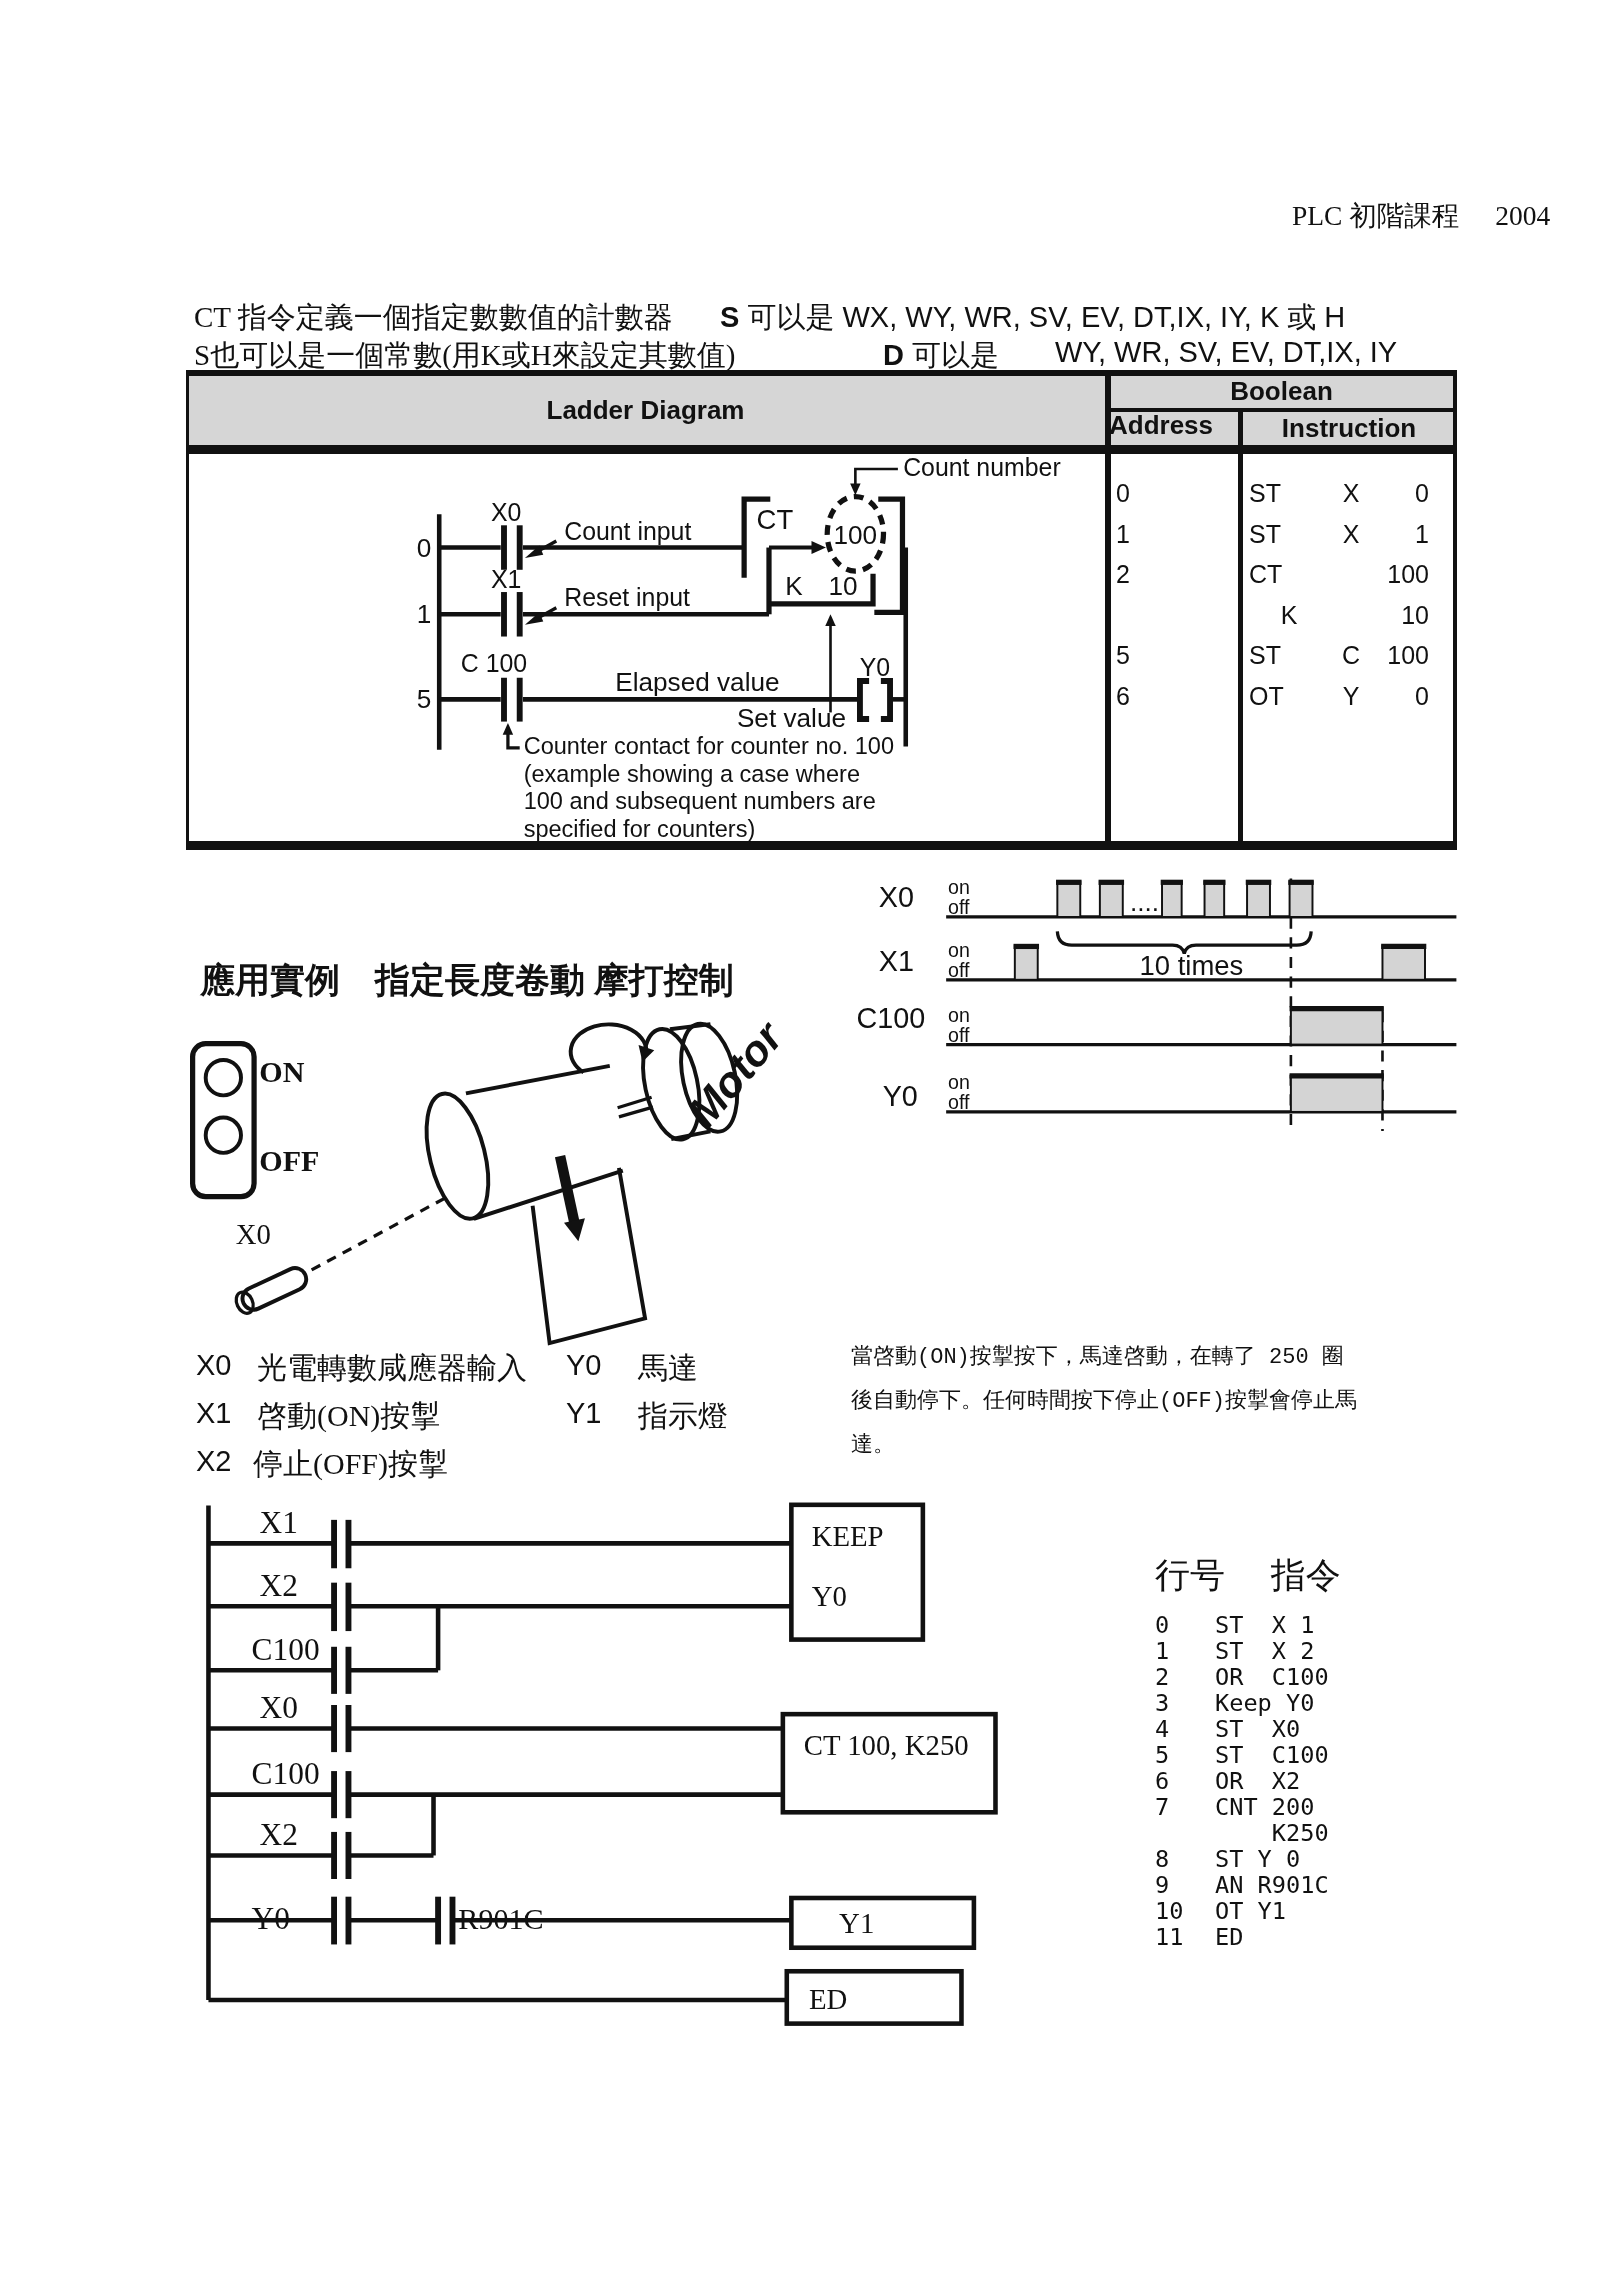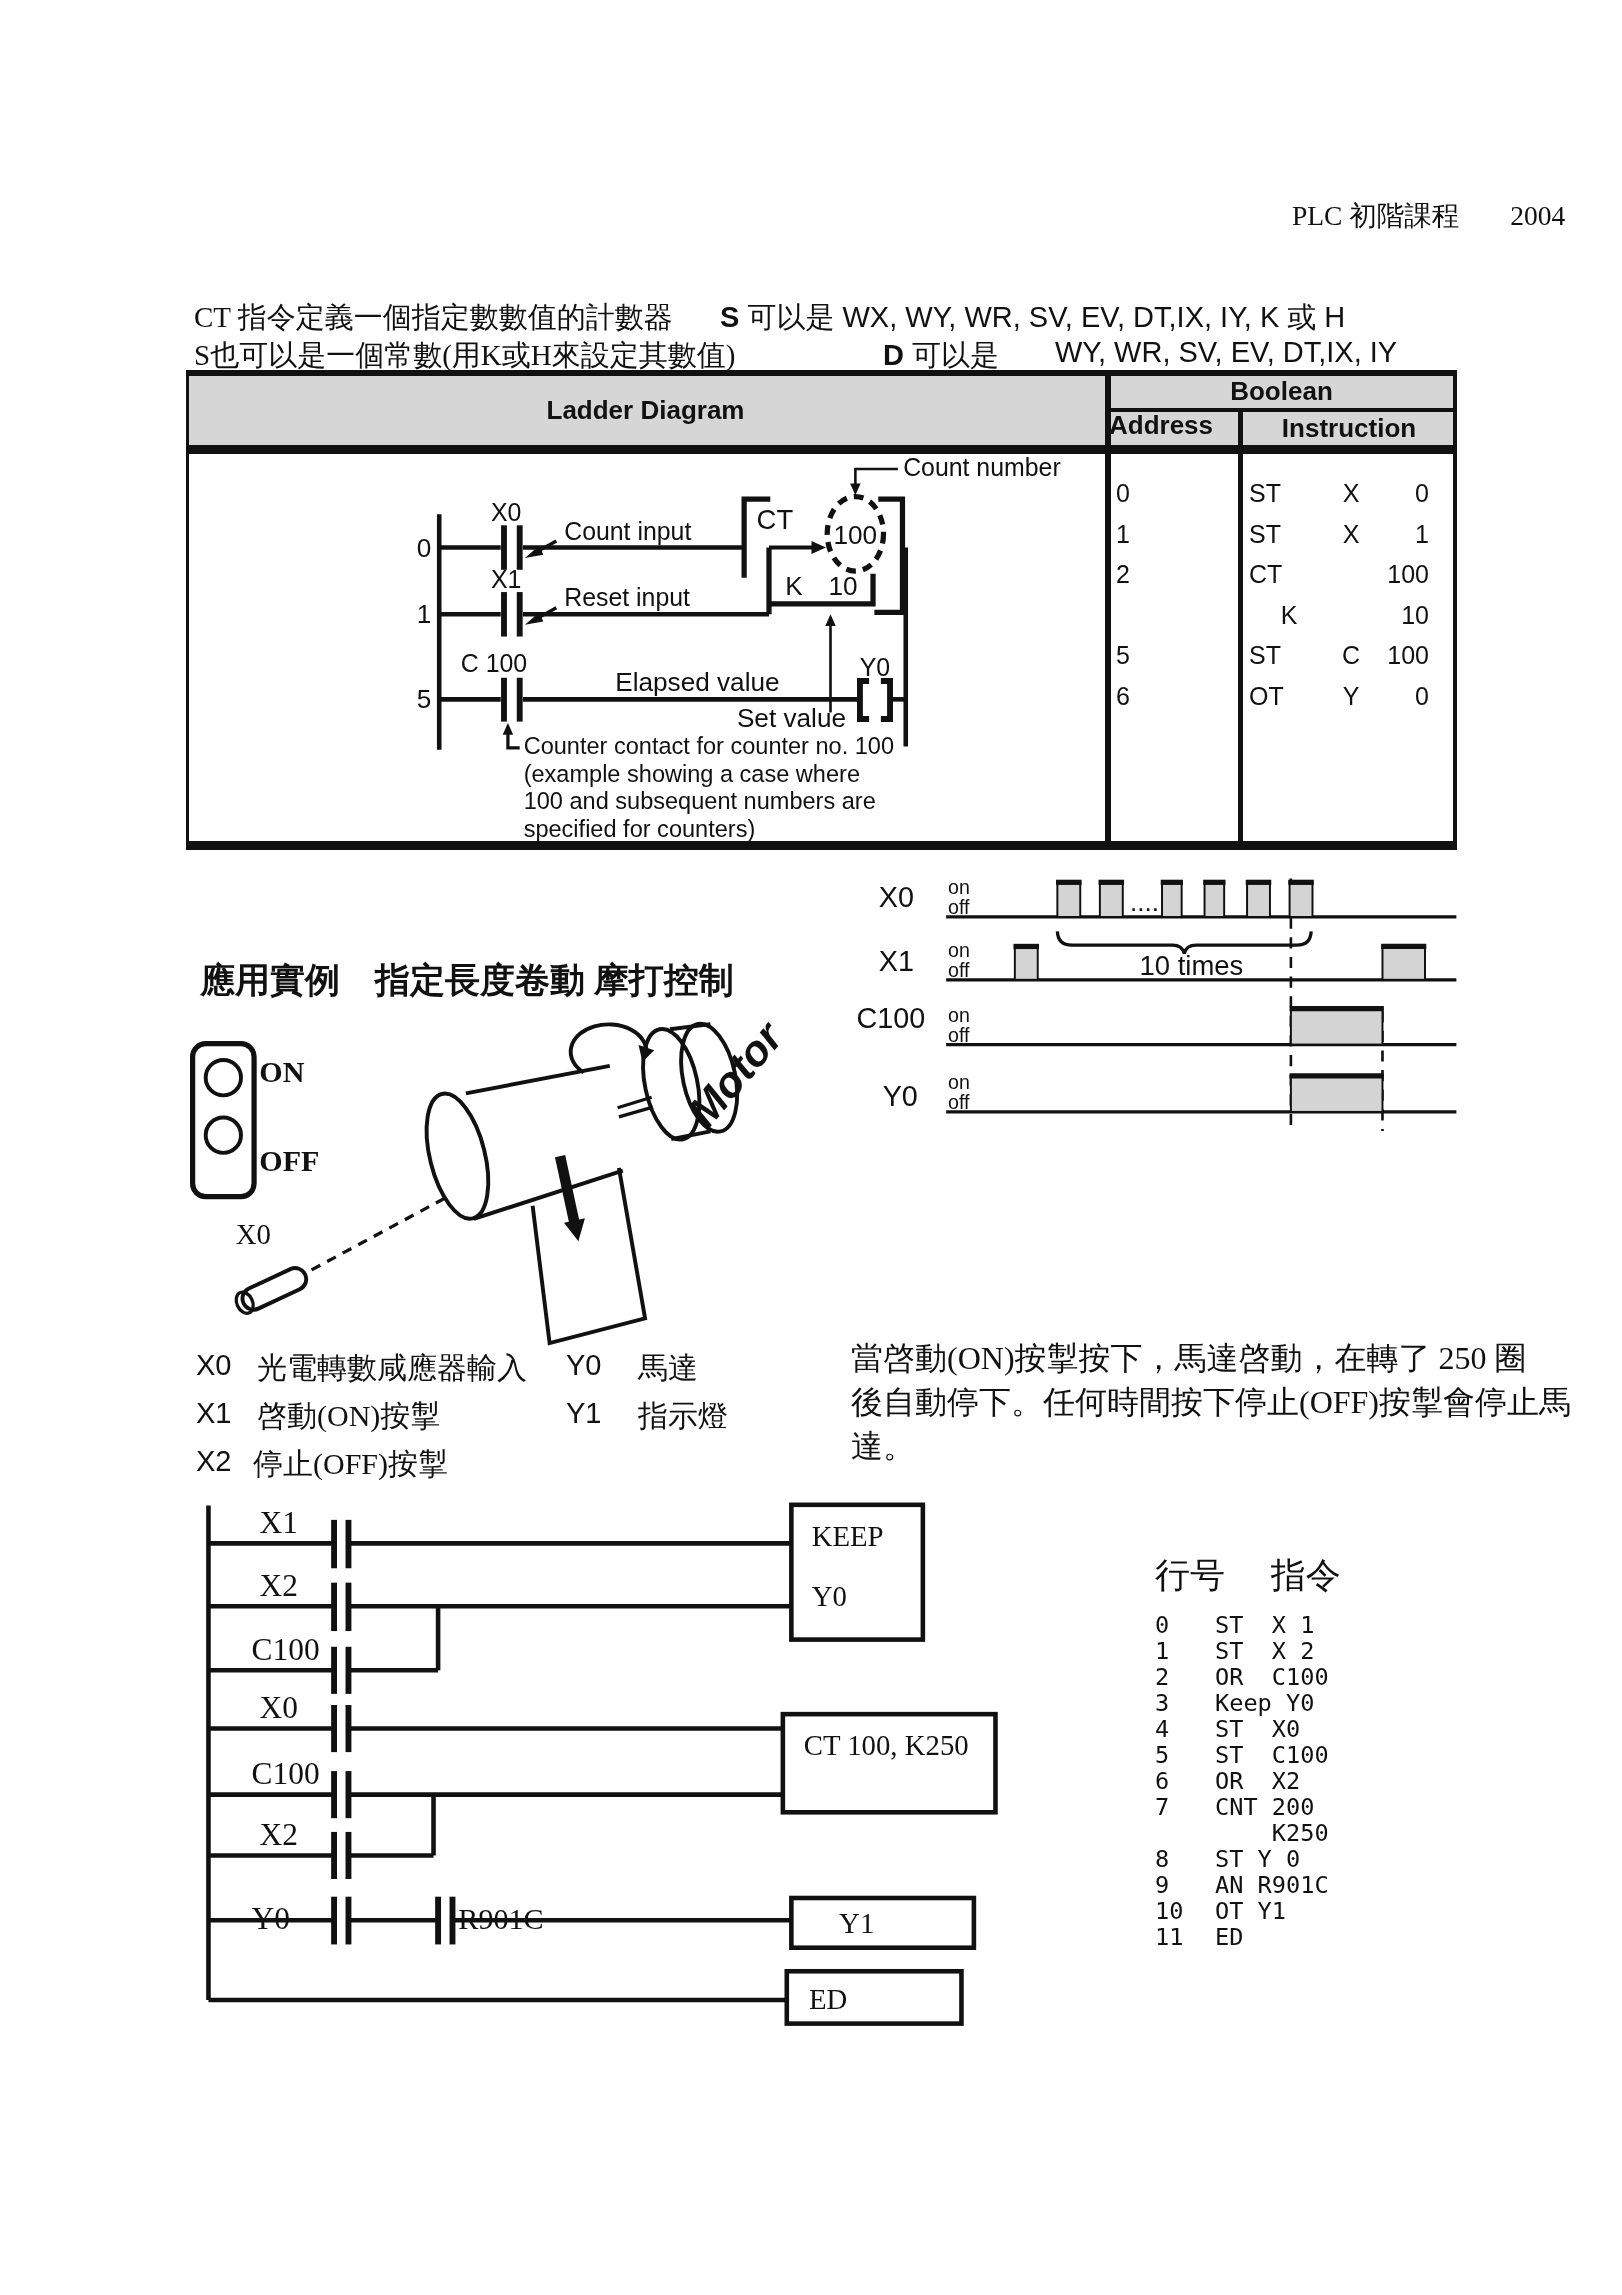--- a/index.html
+++ b/index.html
@@ -16,38 +16,38 @@
   .gray{background:#d6d6d6;}
   .blk{background:#111;}
   .brow span{position:absolute;font-size:25px;font-family:"Liberation Sans",sans-serif;white-space:pre;}
   .brow .op{left:1249px;width:72px;}
   .brow .dev{left:1328px;width:46px;text-align:center;}
   .brow .val{left:1364px;width:65px;text-align:right;}
   .brow .addr{left:1116px;}
   .brow.krow .dev{left:1266px;}
   .iolab{font-size:30px;white-space:nowrap;}
   .ioid{font-size:29px;font-family:"Liberation Sans",sans-serif;}
-  .para div{font-size:32px;line-height:44px;white-space:nowrap;font-family:Liberation Serif, serif;}
+  .para div{font-size:22px;line-height:44px;white-space:nowrap;font-family:Liberation Mono, monospace;}
   .apphead{font-size:35px;font-weight:bold;white-space:nowrap;}
   .prog{font-size:23.6px;}
   .progrow{height:26px;white-space:pre;}
   .progrow .n{display:inline-block;width:60px;}
   .proghead{font-size:35px;margin-bottom:11.8px;}
   svg text{font-family:"Liberation Sans",sans-serif;fill:#111;}
   svg text.ts{font-family:"Liberation Serif",serif;}
   svg .st{stroke:#111;fill:none;}
 </style>
 </head>
 <body>
 
 <div class="page">
 
   <div class="abs serif hdr" style="left:1292px;top:198px;">
     <span>PLC 初階課程</span>
-    <span style="margin-left:44px;">2004</span>
+    <span style="margin-left:29px;">2004</span>
   </div>
 
 
   <div class="abs serif intro" style="left:194px;top:298px;">CT 指令定義一個指定數數值的計數器</div>
   <div class="abs sans intro" style="left:720px;top:298px;"><span class="b">S</span>&nbsp;<span>可以是 WX, WY, WR, SV, EV, DT,IX, IY, K 或 H</span></div>
   <div class="abs serif intro" style="left:194px;top:336px;">S也可以是一個常數(用K或H來設定其數值)</div>
   <div class="abs sans intro" style="left:883px;top:336px;"><span class="b">D</span>&nbsp;<span>可以是</span></div>
   <div class="abs sans intro" style="left:1055px;top:336px;">WY, WR, SV, EV, DT,IX, IY</div>
 
   <div class="abs blk" style="left:186px;top:370px;width:1269px;height:5.9px;"></div>

